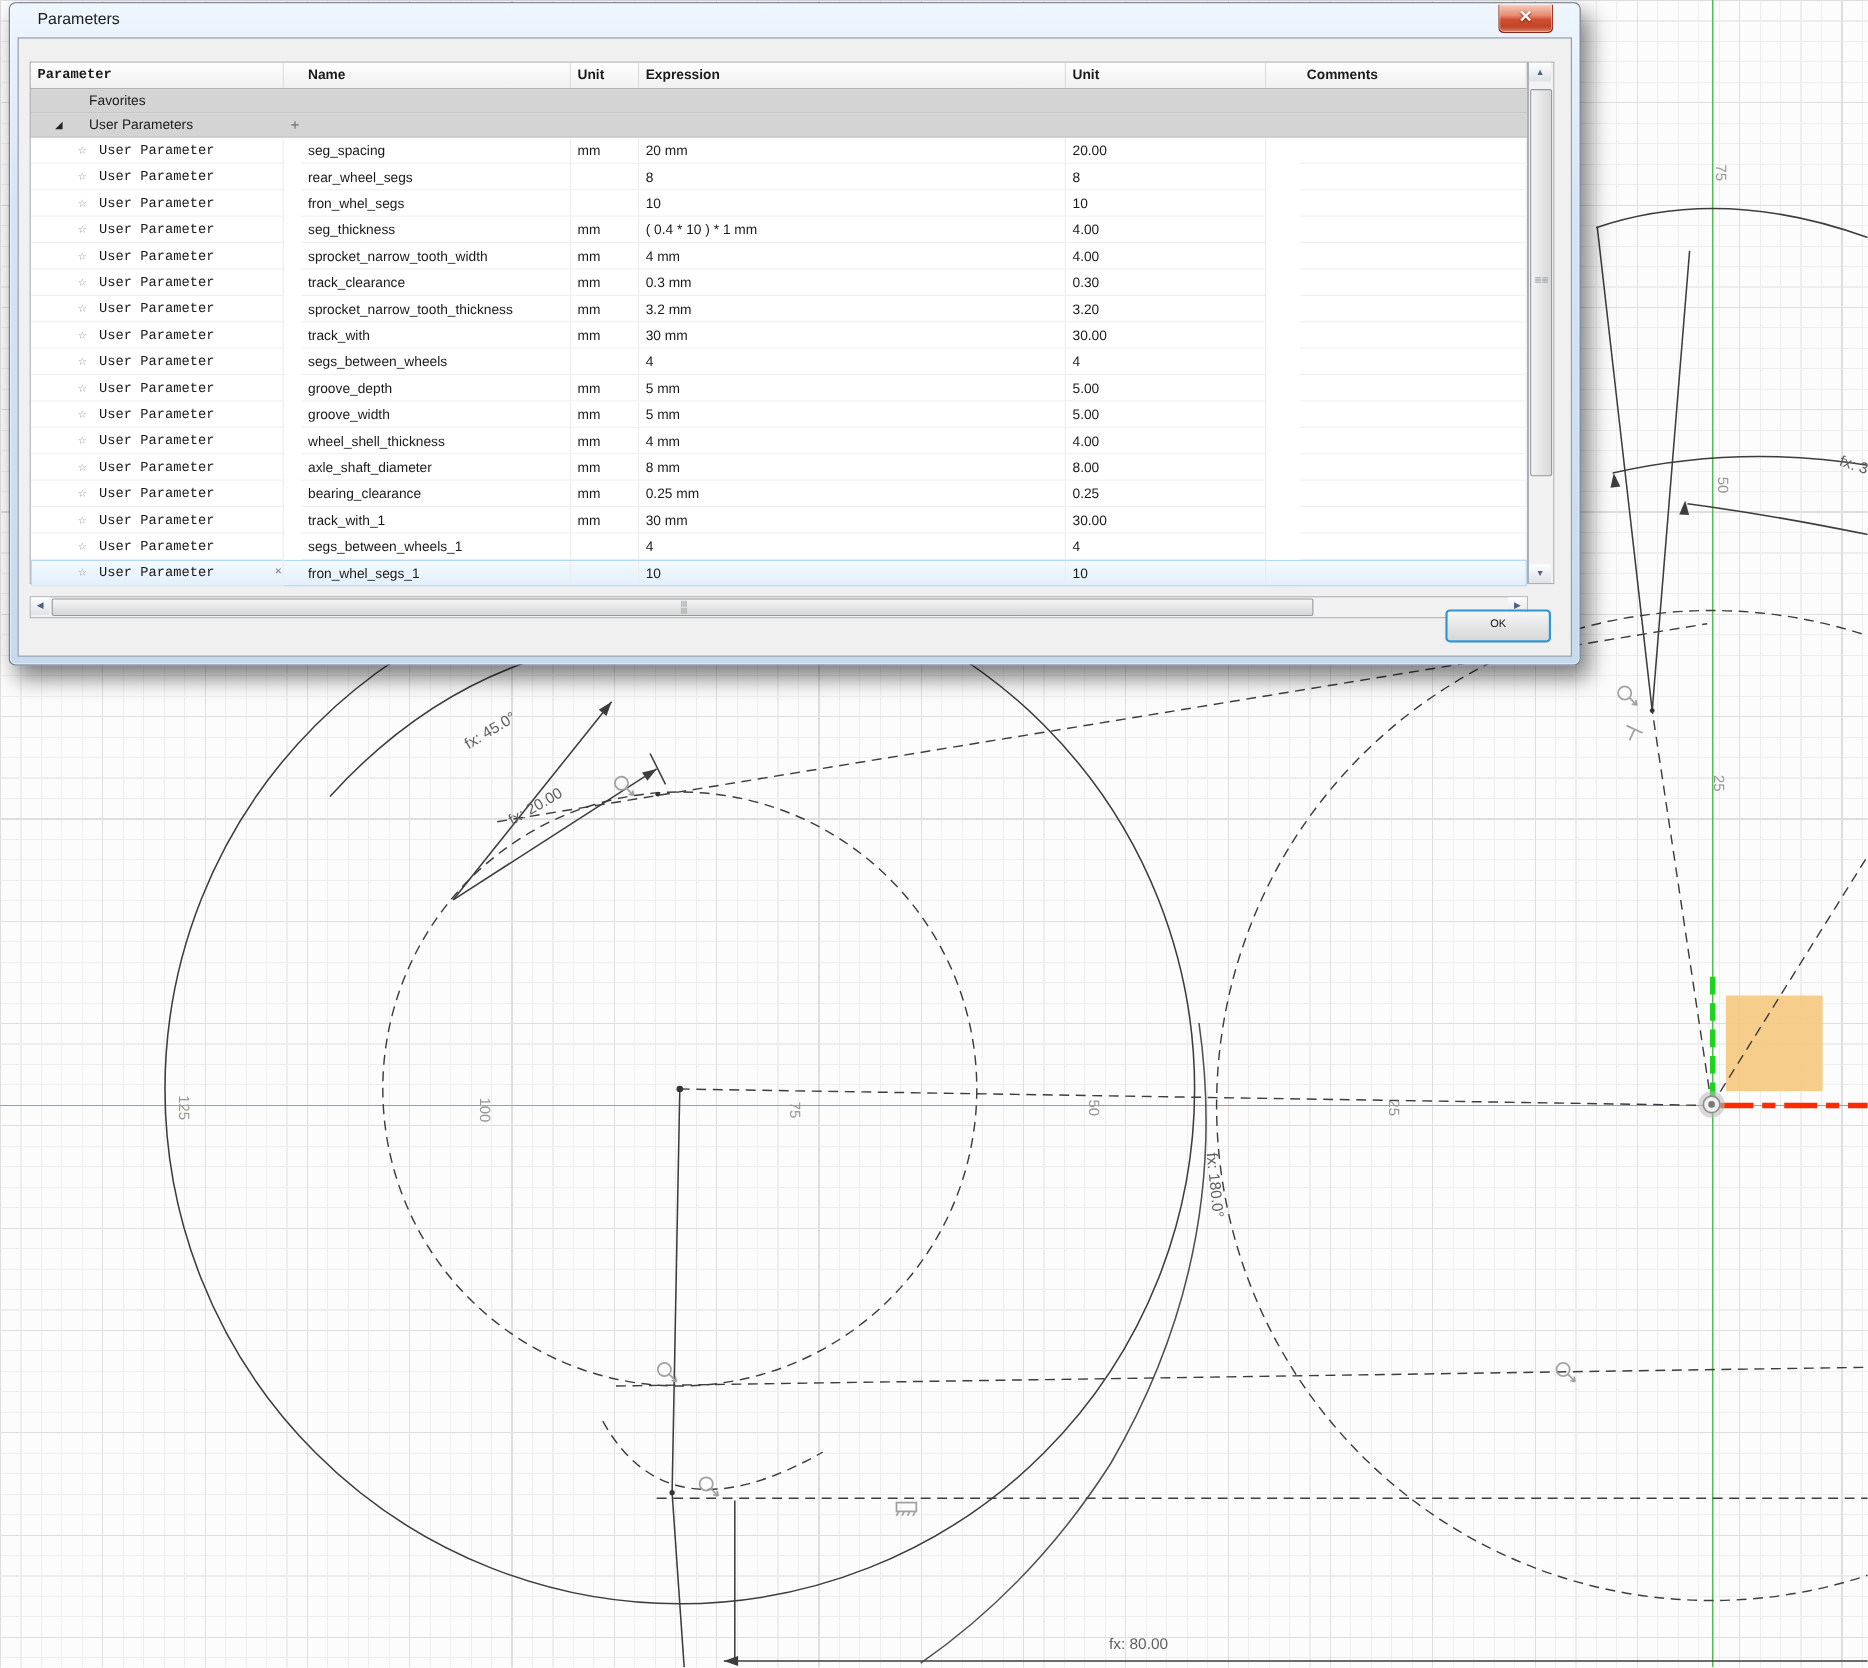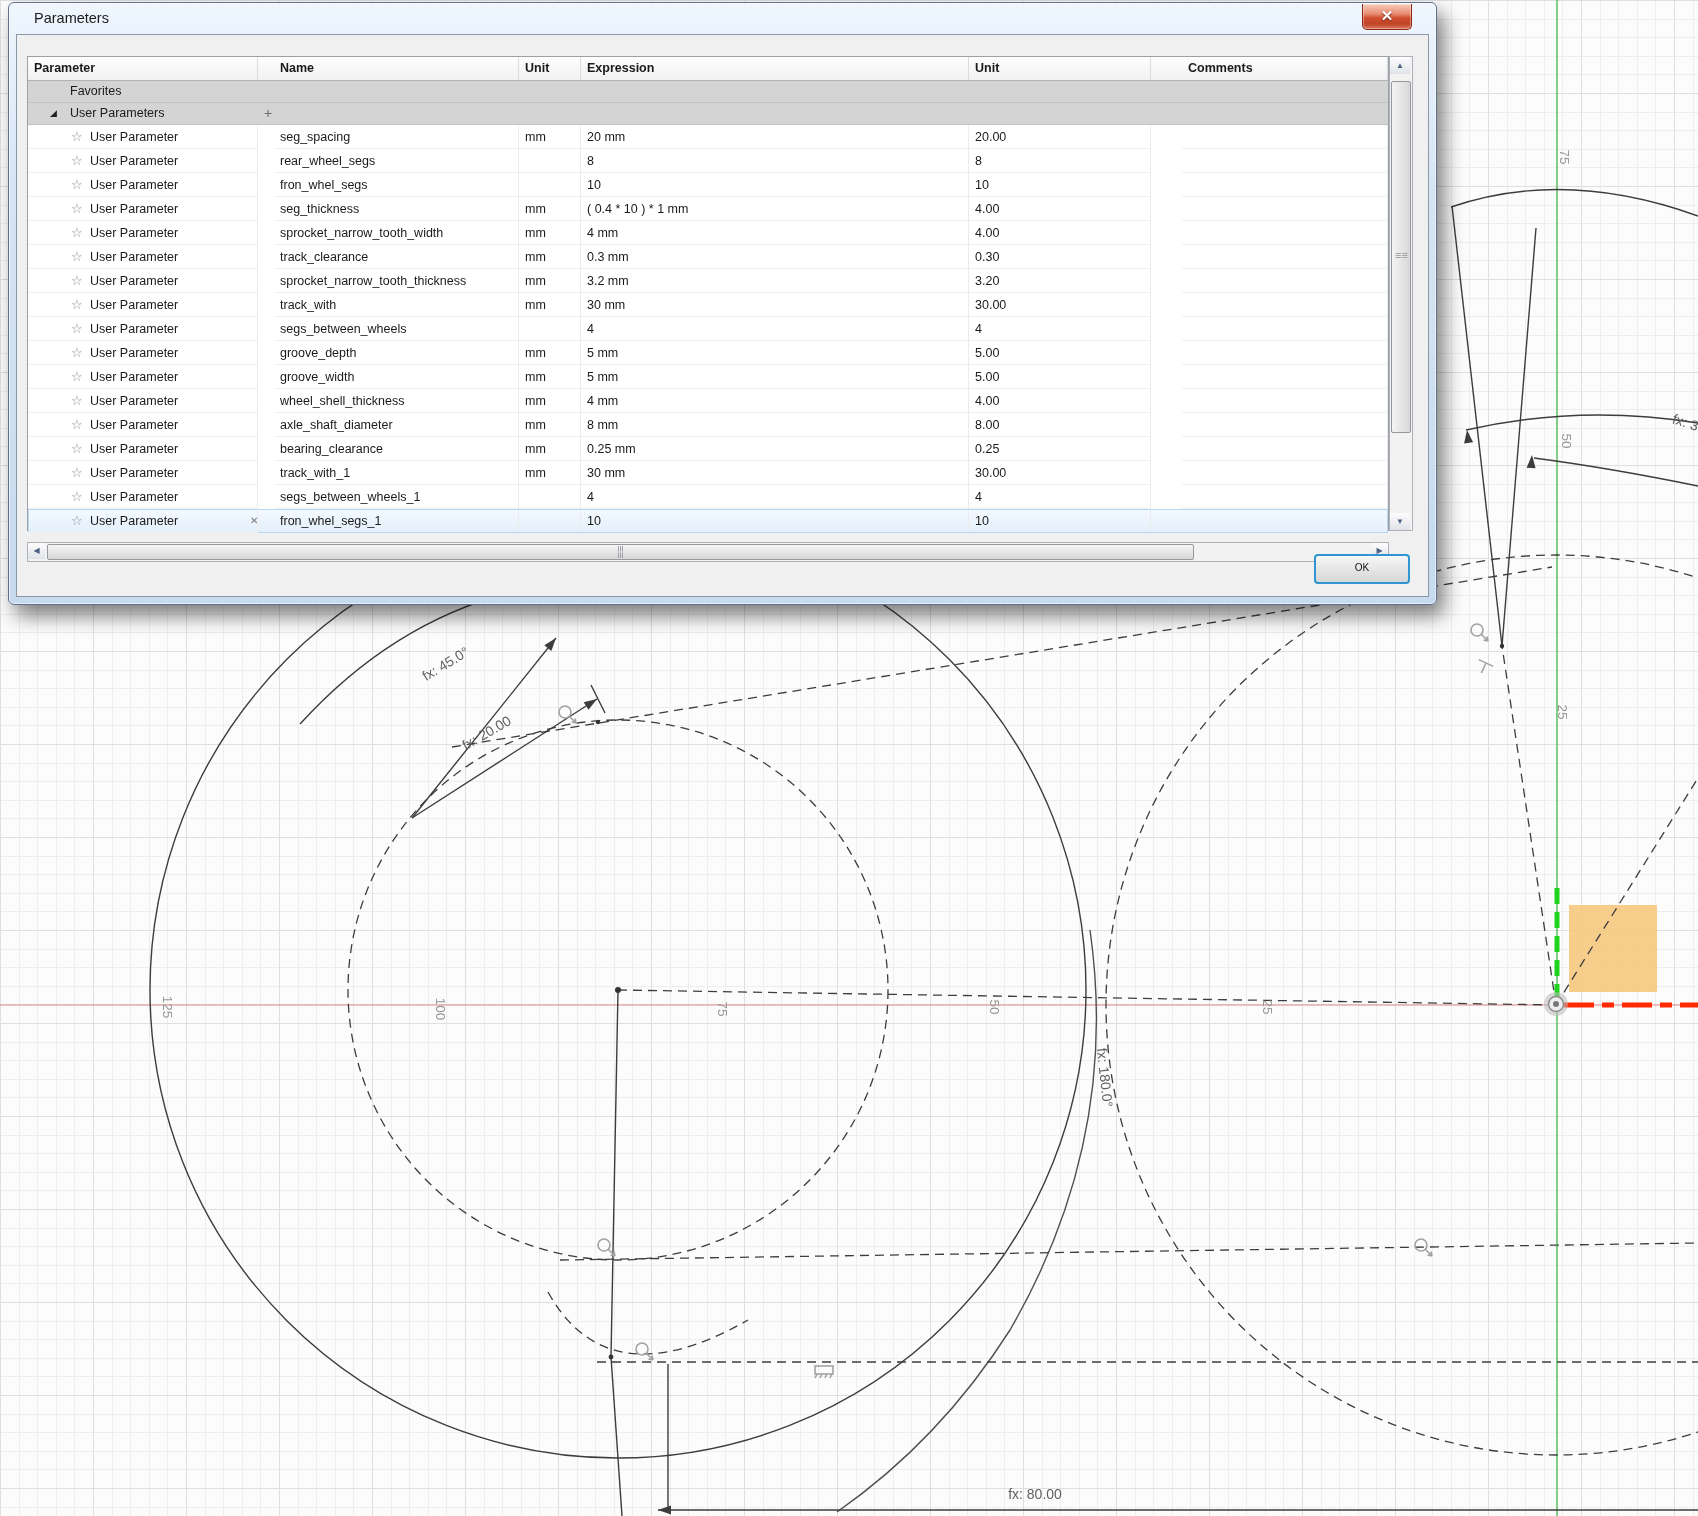--- a/index.html
+++ b/index.html
@@ -35,25 +35,25 @@
     text-shadow:0 1px 2px #6f1d10;box-shadow:0 0 0 1px rgba(255,255,255,.35) inset;cursor:pointer;}
   .client{position:absolute;left:7px;right:7px;top:31px;bottom:7px;
     background:#f0f0f0;border:1px solid #8a98a8;}
 
   .tablewrap{position:absolute;left:10px;top:21px;width:1360px;height:473px;
     background:#fff;border:1px solid #9aa0a6;font-size:12.5px;color:#1a1a1a;}
   .thead{display:flex;height:23px;line-height:23px;font-weight:bold;
     background:linear-gradient(#fefefe,#f1f1f1);border-bottom:1px solid #b2b2b2;}
   .thead .cell{border-right:1px solid #dcdcdc;}
   .cell{box-sizing:border-box;padding:0 6px;white-space:nowrap;overflow:hidden;}
-  .c-param{width:230px;} .c-name{width:245px;margin-left:16px;} .c-unit{width:62px;}
+  .c-param{width:230px;font-family:Liberation Mono, monospace;} .c-name{width:245px;margin-left:16px;} .c-unit{width:62px;}
   .c-expr{width:388px;} .c-value{width:182px;} .c-comments{flex:1;margin-left:31px;}
   .grow{display:flex;height:21px;line-height:21px;background:#d4d4d4;
     border-bottom:1px solid #c2c2c2;position:relative;}
-  .grow .glabel{padding-left:42px;}
+  .grow .glabel{padding-left:53px;}
   .expander{position:absolute;left:22px;top:0;font-size:9px;color:#222;}
   .plusbtn{position:absolute;left:236px;top:0;color:#6f6f6f;font-size:14px;cursor:pointer;}
   .trow{display:flex;height:24px;line-height:24px;background:#fff;}
   .trow .cell{border-right:1px solid #ececec;border-bottom:1px solid #efefef;}
   .trow.sel{background:linear-gradient(#f4faff,#e3effb);outline:1px solid #b7d7f2;outline-offset:-1px;}
   .pcell{position:relative;padding-left:62px !important;}
   .star{position:absolute;left:43px;top:0;color:#8a8a8a;font-size:13px;}
   .xdel{position:absolute;left:222px;top:0;color:#777;font-size:10px;}
 
   

